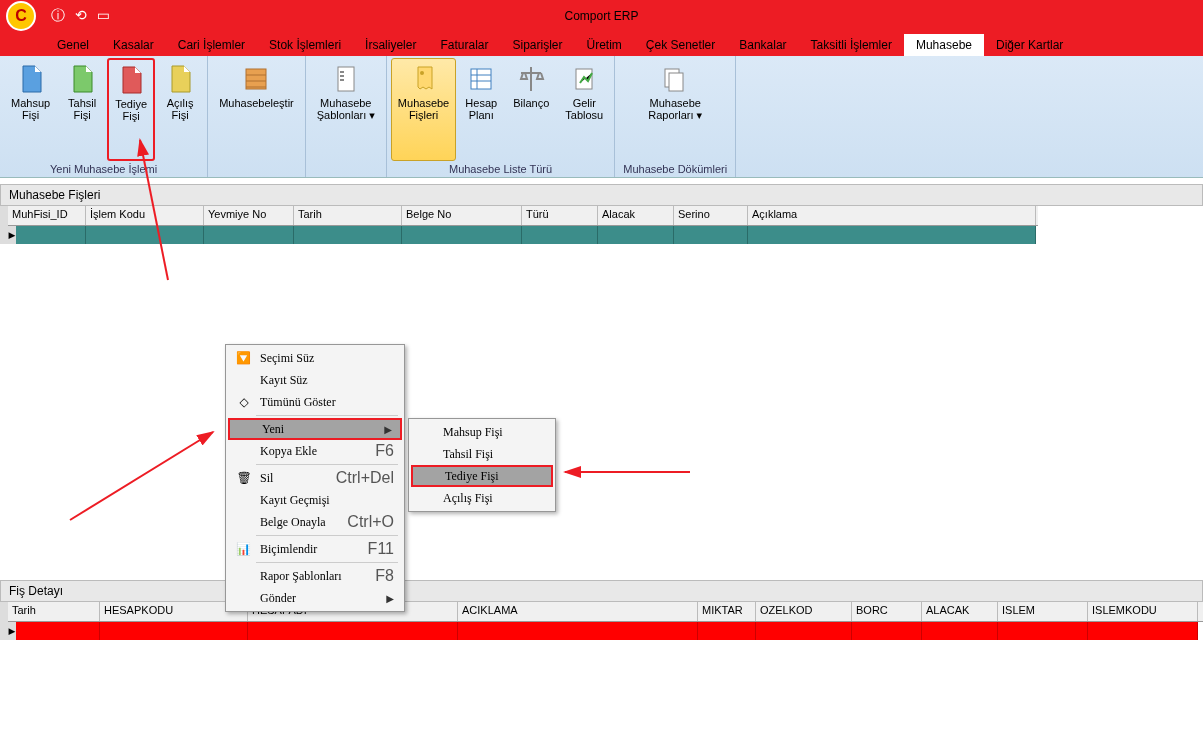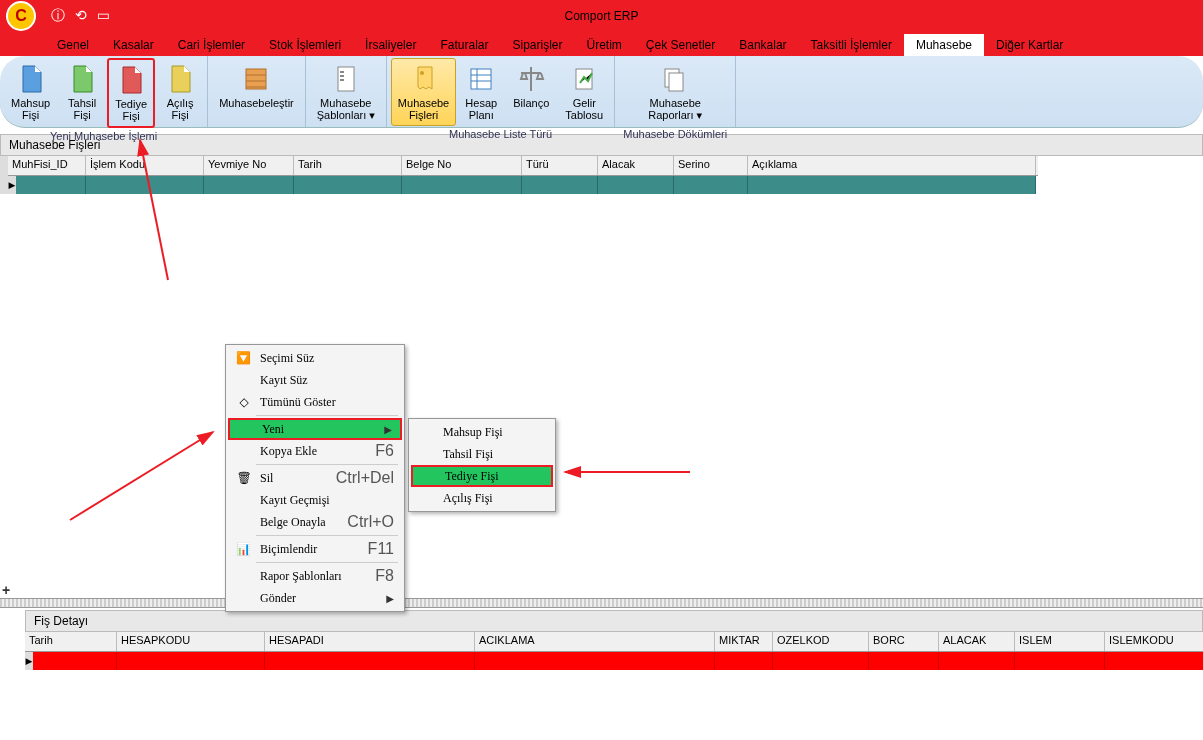--- a/index.html
+++ b/index.html
@@ -11,21 +11,21 @@
   .titlebar .sys-icons { display:flex; gap:10px; margin-left:15px; color:#fff; }
   .titlebar .sys-icons span { font-size:14px; }
   .titlebar .title { position:absolute; left:50%; transform:translateX(-50%); color:#000; font-size:12px; }
 
   
   .menubar { background:#ed1c24; height:24px; display:flex; align-items:flex-end; padding-left:45px; }
   .menubar .tab { padding:4px 12px; color:#000; cursor:pointer; font-size:12px; }
   .menubar .tab.active { background:#fff; }
 
   
-  .ribbon { background:linear-gradient(to bottom,#dbe9f7,#cde0f2); height:72px; display:flex; border-bottom:1px solid #9bb;border-radius:25px; }
+  .ribbon { background:linear-gradient(to bottom,#dbe9f7,#cde0f2); height:122px; display:flex; border-bottom:1px solid #9bb; }
   .ribbon-group { display:flex; flex-direction:column; align-items:center; border-right:1px solid #a8c0d8; padding:2px 4px 0; position:relative; }
   .ribbon-group .items { display:flex; gap:2px; flex:1; }
   .ribbon-group .group-label { font-size:11px; color:#335; padding:2px 4px; text-align:right; white-space:nowrap; }
   .ribbon-btn { display:flex; flex-direction:column; align-items:center; justify-content:flex-start; padding:4px 6px; cursor:pointer; border:1px solid transparent; border-radius:3px; min-width:44px; }
   .ribbon-btn.active { background:linear-gradient(to bottom,#ffe9a8,#ffd458); border:1px solid #c9a227; }
   .ribbon-btn.highlighted { border:2px solid #ed1c24; }
   .ribbon-btn .icon { width:32px; height:32px; display:flex; align-items:center; justify-content:center; }
   .ribbon-btn .label { font-size:11px; text-align:center; line-height:1.1; margin-top:2px; }
 
   
@@ -40,21 +40,21 @@
   .grid-row .cell { font-size:11px; }
   .row-indicator { width:8px; background:#ddd; display:flex; align-items:center; justify-content:center; font-size:9px; }
 
   
   .context-menu { position:absolute; background:#f4f4f4; border:1px solid #979797; box-shadow:2px 2px 4px rgba(0,0,0,0.3); padding:2px; }
   .context-menu .item { display:flex; align-items:center; height:22px; padding:0 8px 0 4px; cursor:pointer; font-size:12px; position:relative; }
   .context-menu .item .micon { width:24px; display:flex; justify-content:center; font-size:12px; }
   .context-menu .item .mlabel { flex:1; padding-left:4px;font-family:Liberation Serif, serif; }
   .context-menu .item .mhint { color:#555; font-size:16px; padding-left:20px; }
   .context-menu .item .marrow { font-size:10px; color:#333; }
-  .context-menu .item.highlight { background:#22c55e; }
+  .context-menu .item.highlight { background:#a3a3a3; }
   .context-menu .item.boxed { border:2px solid #ed1c24; }
   .context-menu .sep { height:1px; background:#ccc; margin:2px 4px 2px 28px; }
 
   .plus-mark { position:absolute; left:2px; top:582px; font-size:14px; font-weight:bold; color:#333; }
 
   
   .arrow-svg { position:absolute; pointer-events:none; }
 
   
   svg.ico { width:32px; height:32px; }
@@ -260,21 +260,21 @@
         </div>
       </div>
     </div>
   </div>
 </div>
 
 <div class="plus-mark">+</div>
 
 <div style="position:absolute; top:598px; left:0; right:0; height:10px; background:repeating-linear-gradient(90deg,#ccc,#ccc 2px,#eee 2px,#eee 4px); border-top:1px solid #999; border-bottom:1px solid #999;"></div>
 
-<div style="position:absolute; top:610px; left:0; right:0;padding-left:25px;">
+<div style="position:absolute; top:580px; left:0; right:0;">
   <div class="panel-header">Fiş Detayı</div>
   <div style="display:flex">
     <div class="row-indicator"></div>
     <div style="flex:1">
       <div class="grid-header">
         <div class="cell" style="width:92px">Tarih</div>
         <div class="cell" style="width:148px">HESAPKODU</div>
         <div class="cell" style="width:210px">HESAPADI</div>
         <div class="cell" style="width:240px">ACIKLAMA</div>
         <div class="cell" style="width:58px">MIKTAR</div>

